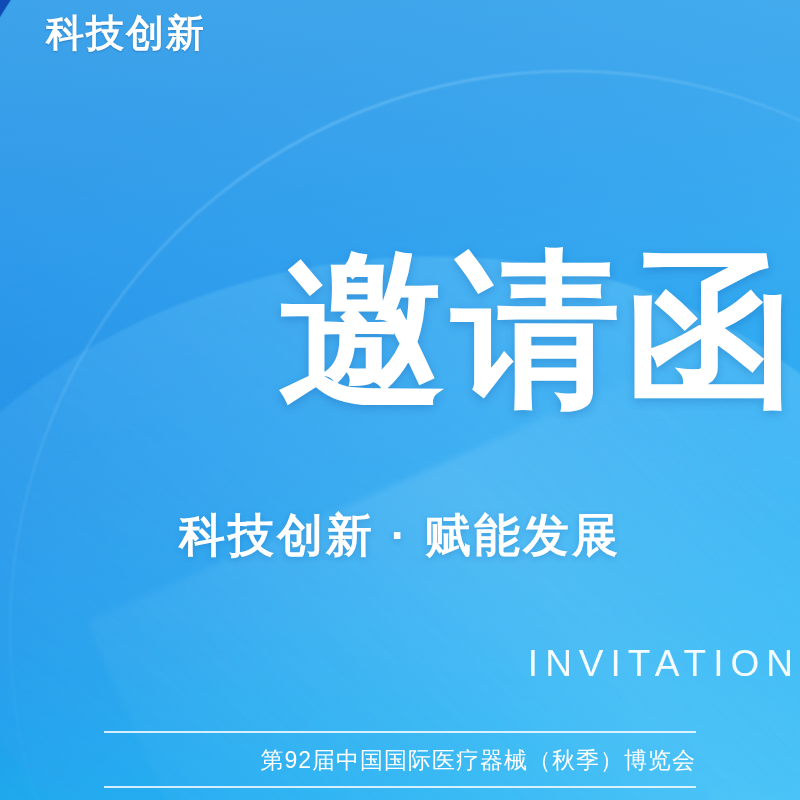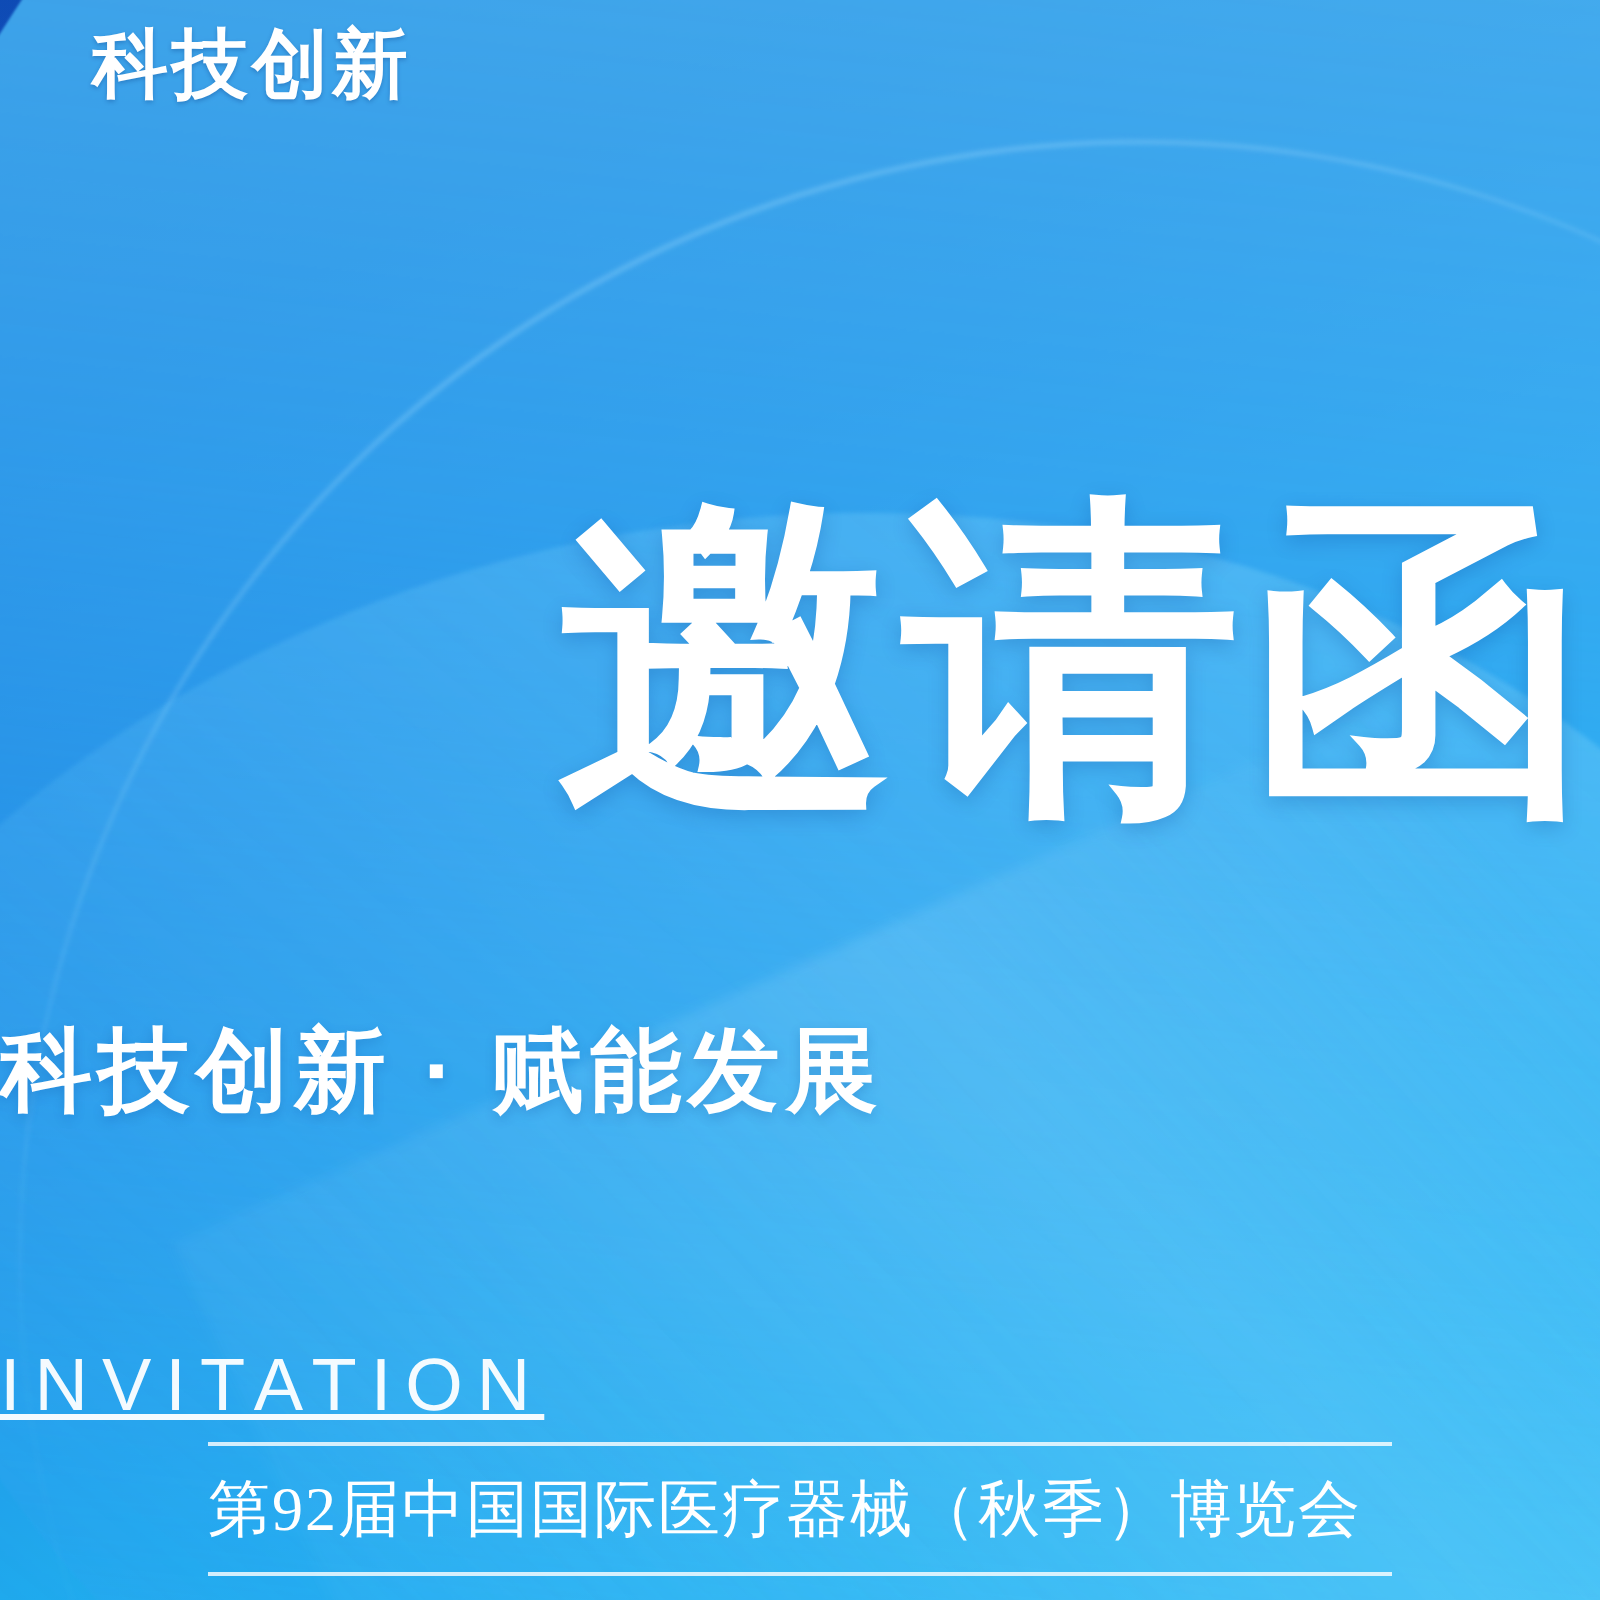--- a/index.html
+++ b/index.html
@@ -123,69 +123,68 @@
     z-index: 5;
     text-shadow: 0 3px 10px rgba(5,55,140,0.22);
   }
 
   
   .subtitle {
     position: absolute;
     top: 508px;
     left: 0;
     right: 0;
+    text-align: center;
     color: #ffffff;
     font-size: 46px;
     font-weight: 700;
     letter-spacing: 3px;
     line-height: 1.2;
     z-index: 5;
     text-shadow: 0 2px 6px rgba(5,55,140,0.20);
   }
 
   
   .english {
     position: absolute;
-    top: 674px;
+    top: 645px;
     left: 0;
     right: 0;
-    text-align: left;
+    text-align: right;
     color: rgba(255,255,255,0.95);
     font-size: 37px;
     font-weight: 400;
     letter-spacing: 7px;
     line-height: 1;
     z-index: 5;
-    text-decoration: underline;
   }
 
   
   .footer {
     position: absolute;
     left: 104px;
     right: 104px;
     bottom: 12px;
     z-index: 5;
   }
   .rule {
     height: 2px;
     background: rgba(255,255,255,0.80);
     width: 100%;
   }
   .rule-top { margin-bottom: 14px; }
   .rule-bottom { margin-top: 12px; }
   .footer-text {
     color: #ffffff;
-    font-size: 31px;
+    font-size: 23px;
     font-weight: 400;
     letter-spacing: 1px;
-    text-align: left;
+    text-align: right;
     white-space: nowrap;
     line-height: 1.18;
-    font-family: Liberation Serif, serif;
   }
 </style>
 </head>
 <body>
 
 <div id="poster">
 
   <div class="swoosh swoosh-e"></div>
   <div class="swoosh swoosh-a"></div>
   <div class="swoosh swoosh-b"></div>

